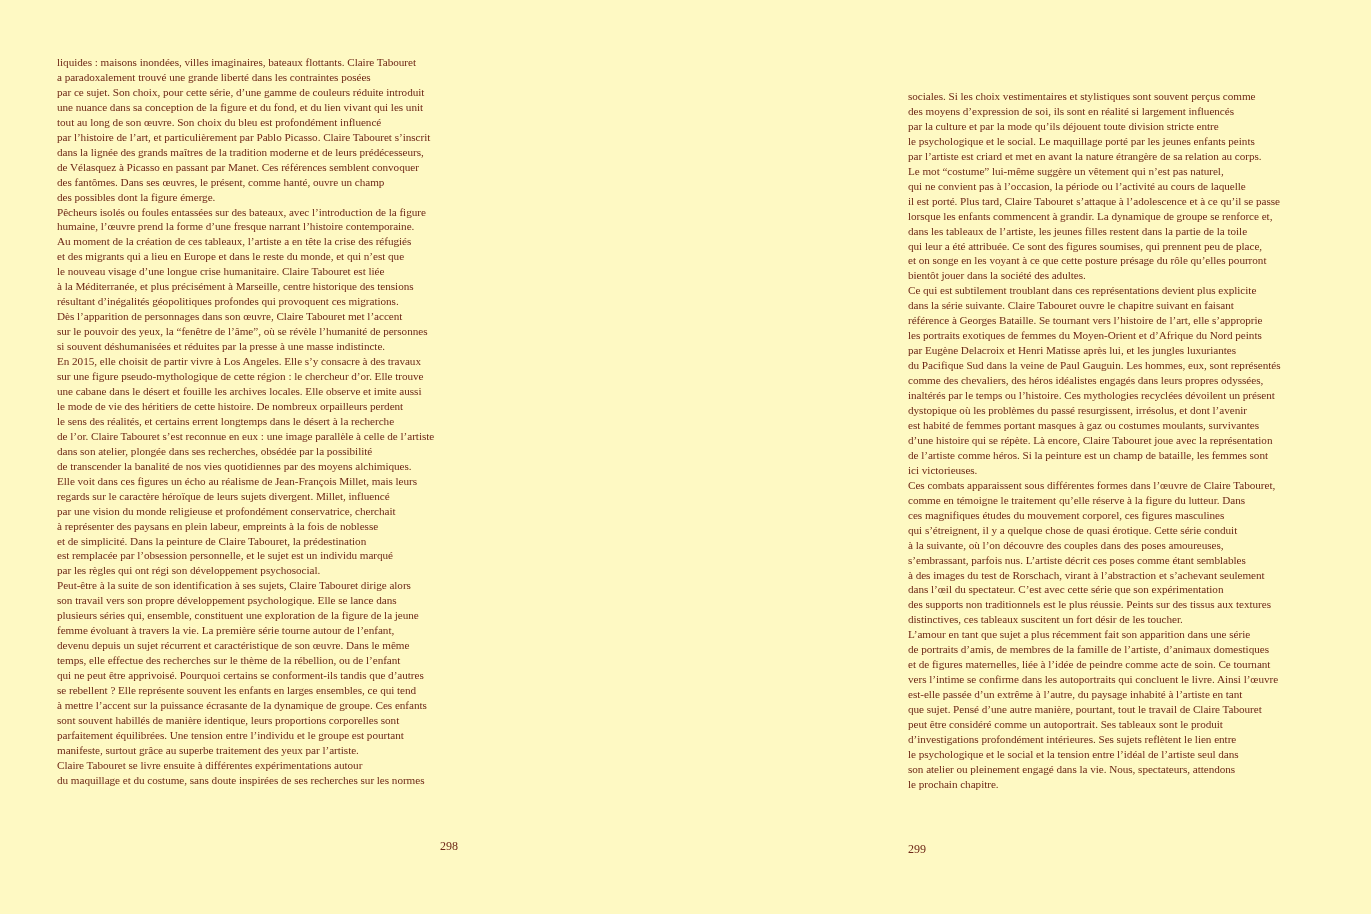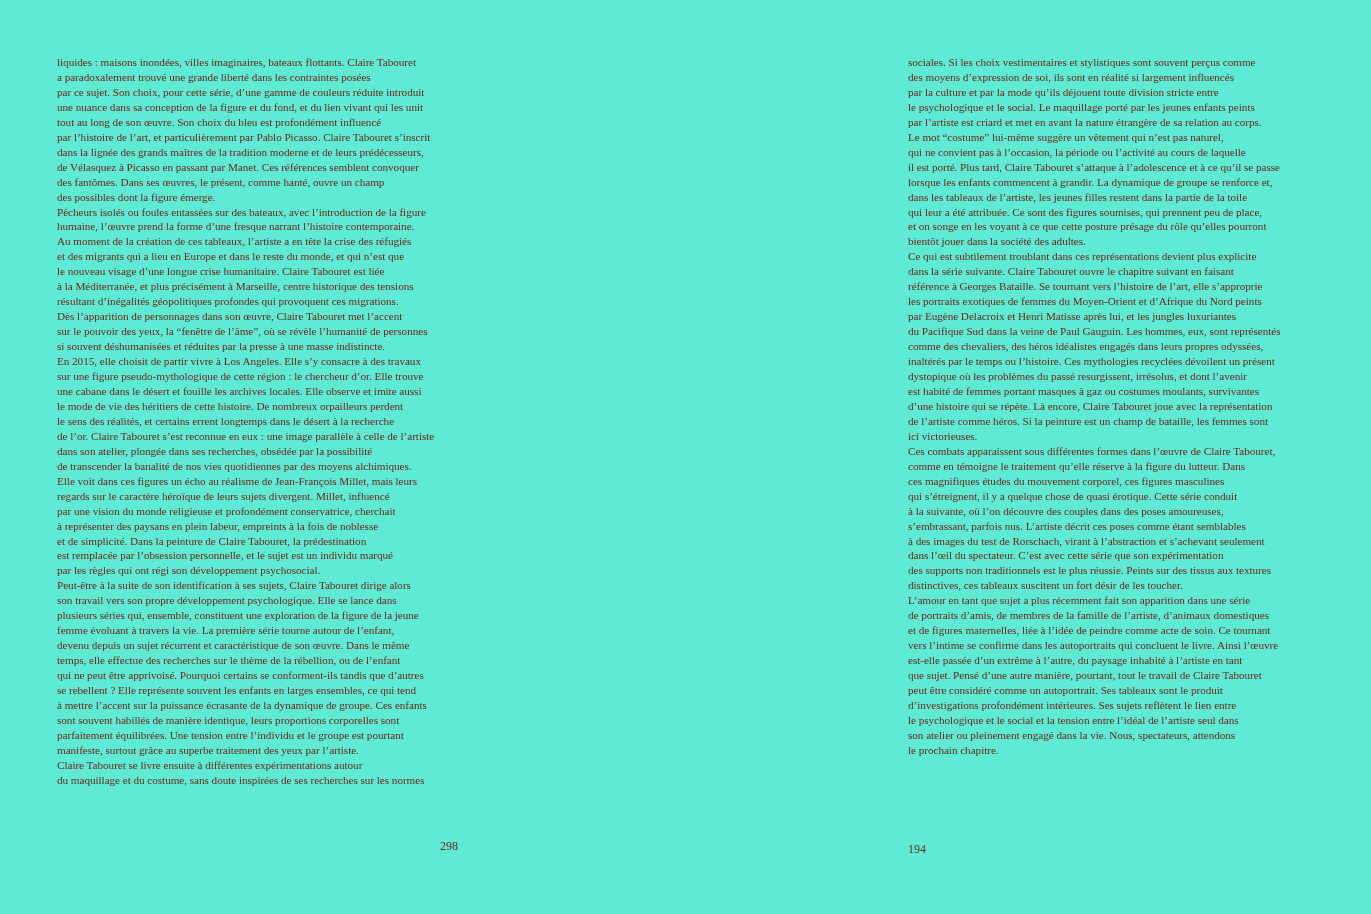--- a/index.html
+++ b/index.html
@@ -25,36 +25,36 @@
     position: absolute;
     top: 55px;
     width: 412px;
     font-size: 11.2px;
     line-height: 14.95px;
     letter-spacing: -0.05px;
     white-space: pre-line;
     text-align: left;
   }
   .page-left .text-column  { left: 57px; }
-  .page-right .text-column { left: 223px; }
+  .page-right .text-column { left: 223px; margin-top: 34px; }
   .page-number {
     position: absolute;
     top: 841px;
     width: 40px;
     font-size: 12px;
     line-height: 10px;
     text-align: center;
   }
   .page-left .page-number  { left: 429px; }
   .page-right .page-number { left: 212px; top: 844px; }
 </style>
 </head>
 <body style="background-color: rgb(252, 122, 78);">
 
-<div class="spread" style="background-color: #5eead4; color: rgb(110, 40, 23);">
+<div class="spread" style="background-color: #fef9c3; color: rgb(110, 40, 23);">
   <div class="page page-left">
     <div class="text-column">liquides : maisons inondées, villes imaginaires, bateaux flottants. Claire Tabouret
 a paradoxalement trouvé une grande liberté dans les contraintes posées
 par ce sujet. Son choix, pour cette série, d’une gamme de couleurs réduite introduit
 une nuance dans sa conception de la figure et du fond, et du lien vivant qui les unit
 tout au long de son œuvre. Son choix du bleu est profondément influencé
 par l’histoire de l’art, et particulièrement par Pablo Picasso. Claire Tabouret s’inscrit
 dans la lignée des grands maîtres de la tradition moderne et de leurs prédécesseurs,
 de Vélasquez à Picasso en passant par Manet. Ces références semblent convoquer
 des fantômes. Dans ses œuvres, le présent, comme hanté, ouvre un champ
@@ -141,15 +141,15 @@
 de portraits d’amis, de membres de la famille de l’artiste, d’animaux domestiques
 et de figures maternelles, liée à l’idée de peindre comme acte de soin. Ce tournant
 vers l’intime se confirme dans les autoportraits qui concluent le livre. Ainsi l’œuvre
 est-elle passée d’un extrême à l’autre, du paysage inhabité à l’artiste en tant
 que sujet. Pensé d’une autre manière, pourtant, tout le travail de Claire Tabouret
 peut être considéré comme un autoportrait. Ses tableaux sont le produit
 d’investigations profondément intérieures. Ses sujets reflètent le lien entre
 le psychologique et le social et la tension entre l’idéal de l’artiste seul dans
 son atelier ou pleinement engagé dans la vie. Nous, spectateurs, attendons
 le prochain chapitre.</div>
-    <div class="page-number">194</div>
+    <div class="page-number">299</div>
   </div>
 </div>
 
 </body></html>

